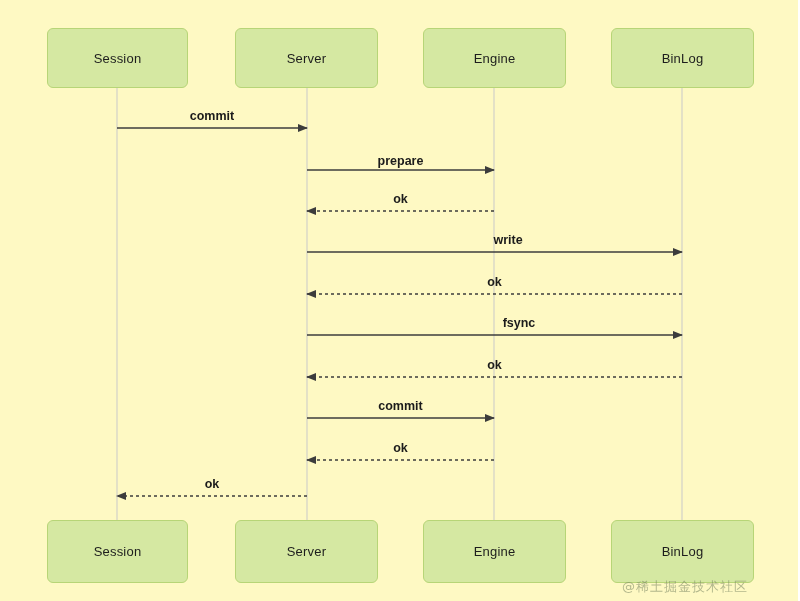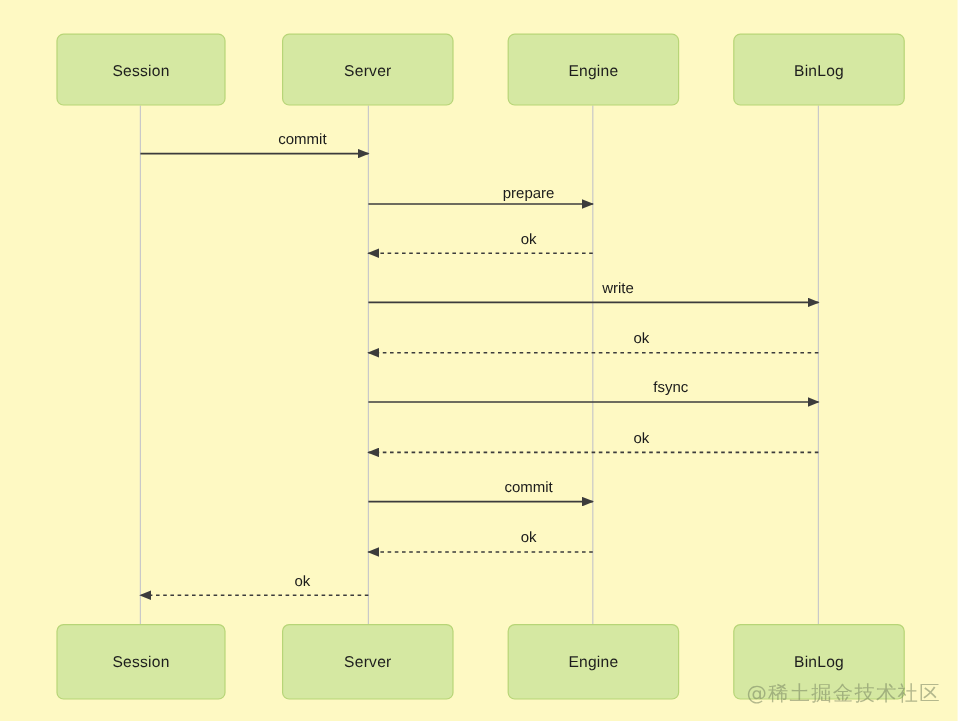--- a/index.html
+++ b/index.html
@@ -41,35 +41,35 @@
     font-size: 13px;
     color: #1d1d1d;
     letter-spacing: 0.2px;
     white-space: nowrap;
     user-select: none;
   }
   .msg-label {
     position: absolute;
     font-family: "Liberation Sans", "DejaVu Sans", sans-serif;
     font-size: 12.5px;
-    font-weight: 400;
+    font-weight: 700;
     color: #1b1b1b;
     white-space: nowrap;
     transform: translate(-50%, -100%);
     user-select: none;
-    margin-left: 40px;
   }
   .watermark {
     position: absolute;
     font-family: "DejaVu Sans", "Liberation Sans", sans-serif;
-    font-size: 17px;
+    font-size: 13px;
     color: rgba(118, 132, 96, 0.55);
     white-space: nowrap;
     letter-spacing: 1px;
     user-select: none;
+    margin-top: 12px;
   }
 </style>
 </head>
 <body>
 
 <div id="canvas">
 
   <svg id="diagram-svg" viewBox="0 0 800 601" xmlns="http://www.w3.org/2000/svg">
     <defs>
       <marker id="arrowhead-right" markerWidth="10" markerHeight="8" refX="9" refY="4" orient="auto" markerUnits="userSpaceOnUse">
@@ -124,21 +124,21 @@
         <span class="participant-label">Engine</span>
       </div>
       <div class="participant-box" style="left: 611px; top: 520px; width: 143px; height: 63px; background: rgb(213, 232, 162); border-color: rgb(183, 213, 119);">
         <span class="participant-label">BinLog</span>
       </div>
     </div>
   <div id="message-labels">
       <div class="msg-label" style="left: 212px; top: 123px; color: rgb(27, 27, 27);">commit</div>
       <div class="msg-label" style="left: 400.5px; top: 168px; color: rgb(27, 27, 27);">prepare</div>
       <div class="msg-label" style="left: 400.5px; top: 206px; color: rgb(27, 27, 27);">ok</div>
-      <div class="msg-label" style="left: 475px; top: 247px; color: rgb(27, 27, 27);">write</div>
+      <div class="msg-label" style="left: 508px; top: 247px; color: rgb(27, 27, 27);">write</div>
       <div class="msg-label" style="left: 494.5px; top: 289px; color: rgb(27, 27, 27);">ok</div>
       <div class="msg-label" style="left: 519px; top: 330px; color: rgb(27, 27, 27);">fsync</div>
       <div class="msg-label" style="left: 494.5px; top: 372px; color: rgb(27, 27, 27);">ok</div>
       <div class="msg-label" style="left: 400.5px; top: 413px; color: rgb(27, 27, 27);">commit</div>
       <div class="msg-label" style="left: 400.5px; top: 455px; color: rgb(27, 27, 27);">ok</div>
       <div class="msg-label" style="left: 212px; top: 491px; color: rgb(27, 27, 27);">ok</div>
     </div>
 
   <div class="watermark" style="left: 622px; top: 566px;">@稀土掘金技术社区</div>
 

